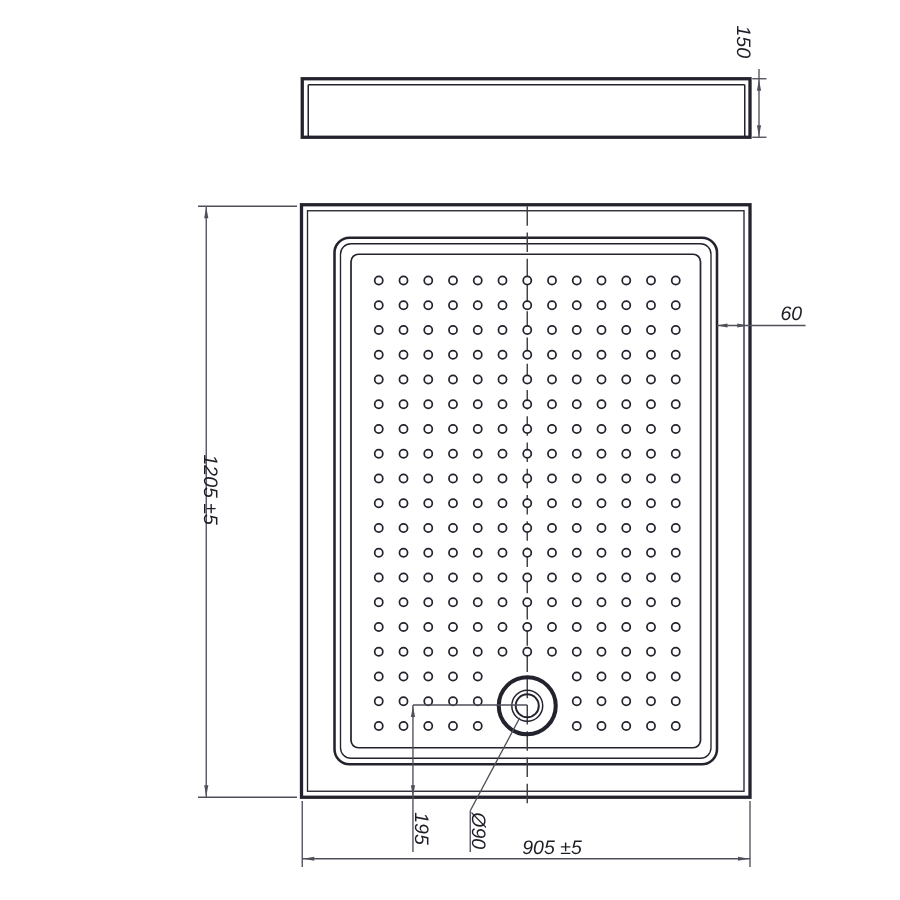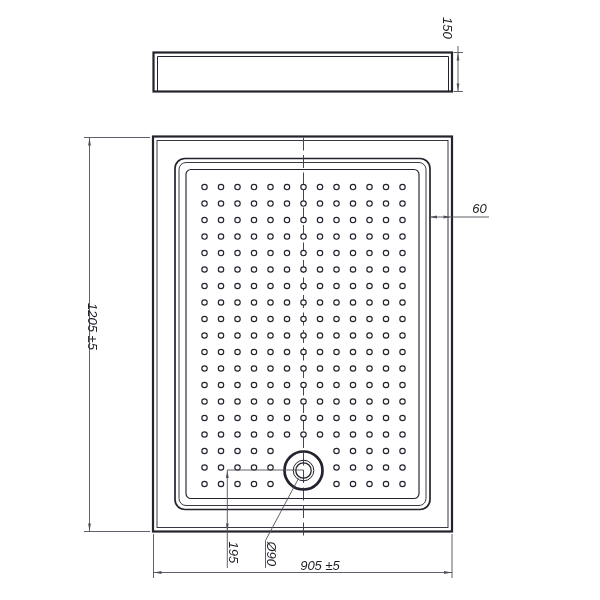--- a/index.html
+++ b/index.html
@@ -2,21 +2,21 @@
 <html style="--line: #23232e; --dim: #4f4f5a; --text: #1d1d26; --bg: #ffffff;"><head>
 <meta charset="utf-8">
 <style>
   :root{
     --line:#23232e;
     --dim:#4f4f5a;
     --text:#1d1d26;
     --bg:#ffffff;
   }
   html,body{margin:0;padding:0;background:var(--bg);}
-  .stage{width:508px;height:600px;position:relative;background:var(--bg);}
+  .stage{width:508px;height:600px;position:relative;background:var(--bg);padding-left:48px;}
   svg{display:block;}
   .ln{stroke:var(--line);fill:none;}
   .lnf{stroke:var(--line);fill:#ffffff;}
   .dim{stroke:var(--dim);fill:none;stroke-width:0.9;}
   .arrow{fill:var(--dim);stroke:none;}
   .lbl{font:italic 13px "Liberation Sans",sans-serif;fill:var(--text);}
   [data-name="dot-grid"] circle{fill:#ffffff;stroke:var(--line);stroke-width:1.15;}
   [data-name="drain-centerline"]{stroke:#3c3c47;stroke-width:0.95;stroke-dasharray:13 4.5;fill:none;}
 </style>
 </head>

